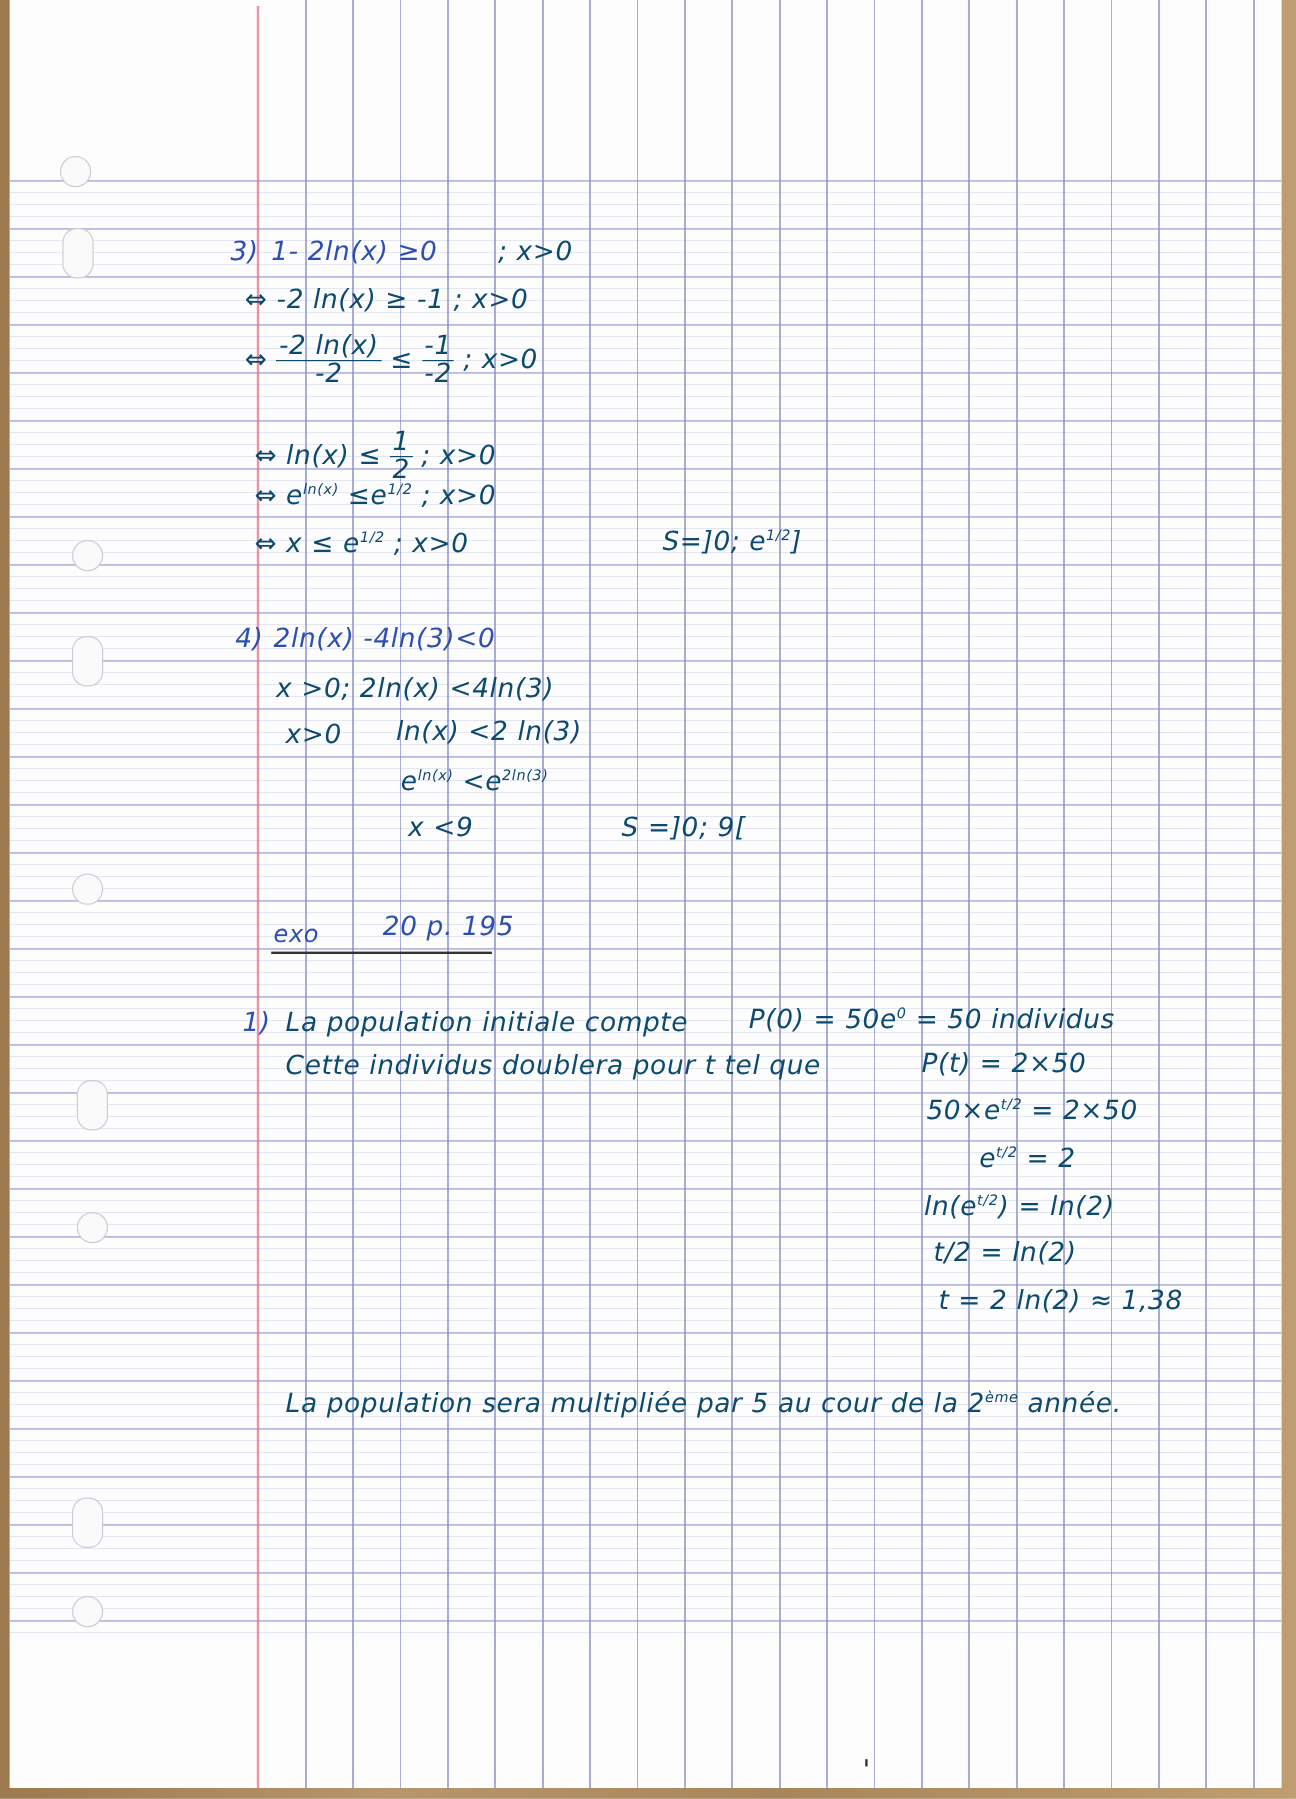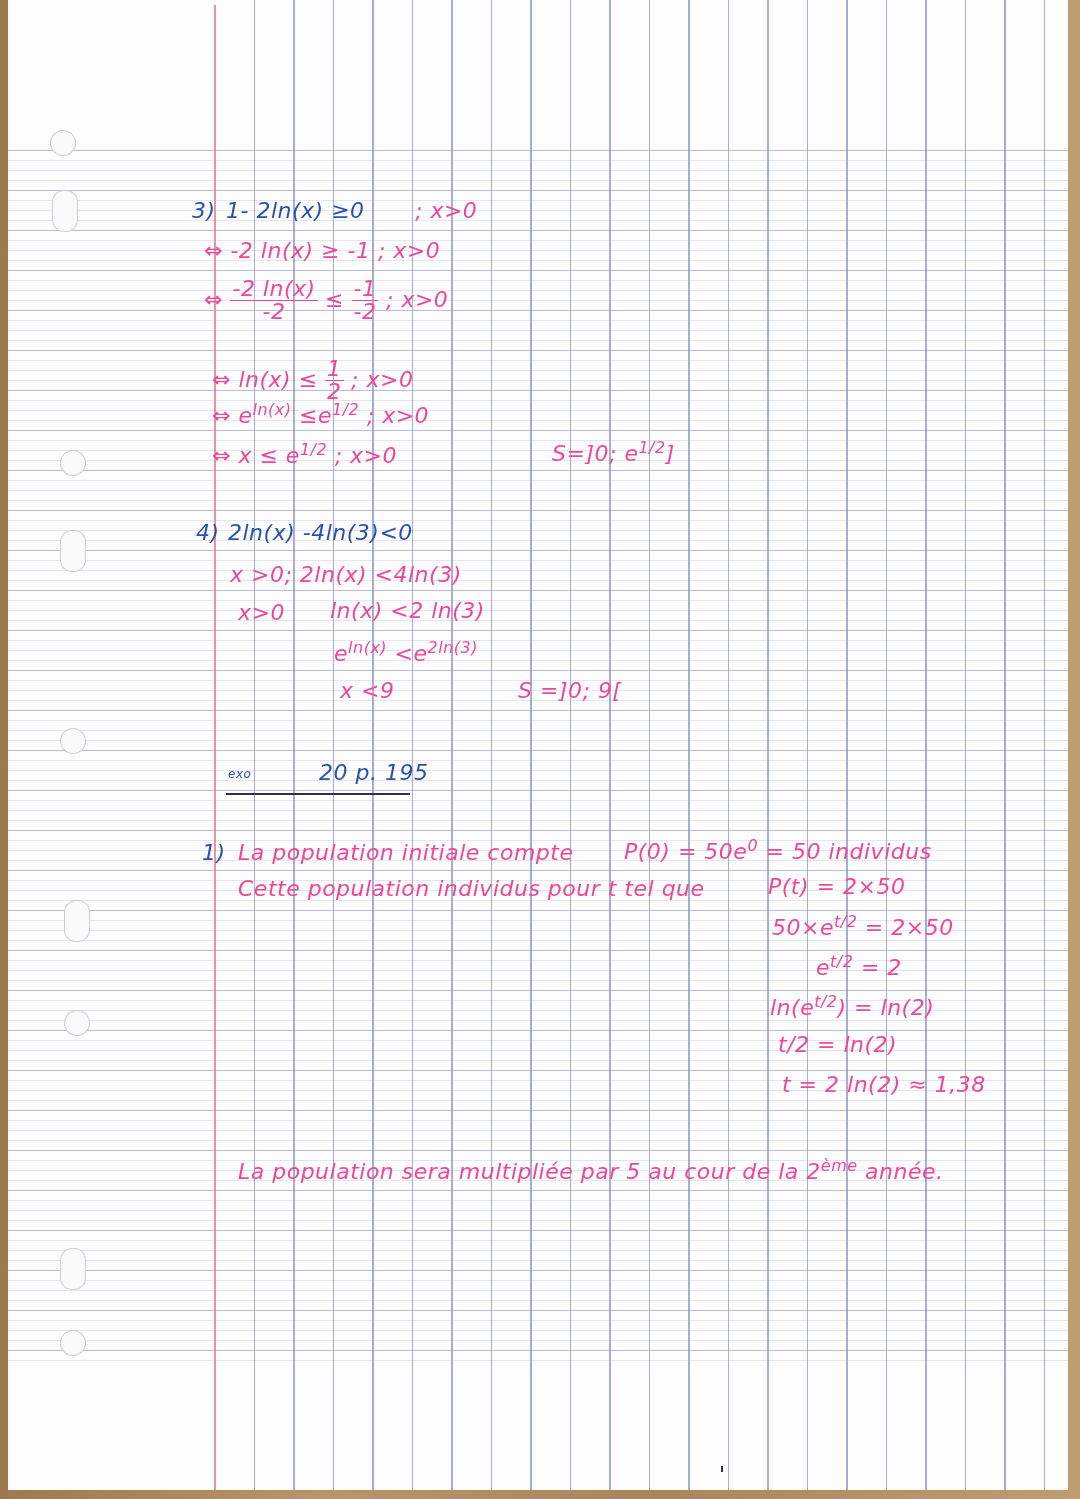--- a/index.html
+++ b/index.html
@@ -31,25 +31,25 @@
   }
   .hole {
     position: absolute; width: 24px; height: 40px;
     border: 1.5px solid rgba(200,200,210,0.9); border-radius: 12px;
     background: #fafafa;
   }
   .hole.round { width: 24px; height: 24px; border-radius: 50%; }
   .ink {
     position: absolute; white-space: nowrap;
     font-family: "DejaVu Sans", sans-serif;
-    color: #ec4899; font-size: 22px; line-height: 1;
+    color: #0c4a6e; font-size: 22px; line-height: 1;
     font-style: italic; letter-spacing: 0.5px;
   }
   .ink.blue { color: #2d4fb0; }
-  .ink sup { font-size: 16px; }
+  .ink sup { font-size: 12px; }
   .frac { display: inline-block; text-align: center; vertical-align: middle; }
   .frac .num { display: block; border-bottom: 1.5px solid currentColor; padding: 0 2px; }
   .frac .den { display: block; }
   .underline-ref {
     position: absolute; left: 226px; top: 793px; width: 184px; height: 2px; background: #333;
   }
   .dot { position:absolute; left: 721px; top: 1466px; width: 2px; height: 6px; background:#333; }
 </style>
 </head>
 <body>
@@ -105,32 +105,32 @@
   <span class="ink" style="left:238px;top:602px;">x&gt;0</span>
   <span class="ink" style="left:330px;top:600px;">ln(x) &lt;2 ln(3)</span>
   <div class="ink" style="left:334px;top:640px;text-align:right;">
     <span>e</span><sup>ln(x)</sup><span> &lt;e</span><sup>2ln(3)</sup>
   </div>
   <span class="ink" style="left:340px;top:680px;">x &lt;9</span>
   <span class="ink" style="left:518px;top:680px;">S =]0; 9[</span>
 </div>
 
 <div>
-  <span class="ink blue" style="left:228px;top:768px;font-size:12px;">exo</span>
+  <span class="ink blue" style="left:228px;top:768px;font-size:20px;">exo</span>
   <span class="ink blue" style="left:302px;top:762px;margin-left:17px;">20 p. 195</span>
   <div class="underline-ref"></div>
 </div>
 
 <div>
   <span class="ink blue" style="left:202px;top:842px;">1)</span>
   <span class="ink" style="left:238px;top:842px;">La population initiale compte</span>
   <div class="ink" style="left:624px;top:838px;">
     <span>P(0) = 50e</span><sup>0</sup><span> = 50 individus</span>
   </div>
-  <span class="ink" style="left:238px;top:878px;">Cette population individus pour t tel que</span>
+  <span class="ink" style="left:238px;top:878px;">Cette individus doublera pour t tel que</span>
   <span class="ink" style="left:768px;top:876px;">P(t) = 2×50</span>
 
   <div class="ink" style="left:772px;top:914px;">
     <span>50×e</span><sup>t/2</sup><span> = 2×50</span>
   </div>
   <div class="ink" style="left:816px;top:954px;">
     <span>e</span><sup>t/2</sup><span> = 2</span>
   </div>
   <div class="ink" style="left:770px;top:994px;">
     <span>ln(e</span><sup>t/2</sup><span>) = ln(2)</span>

